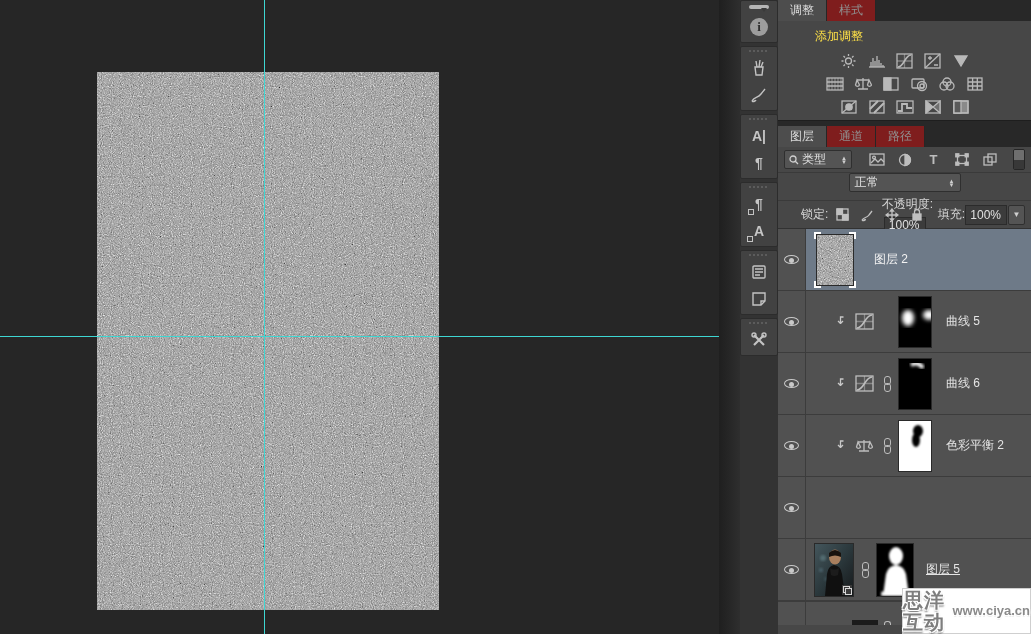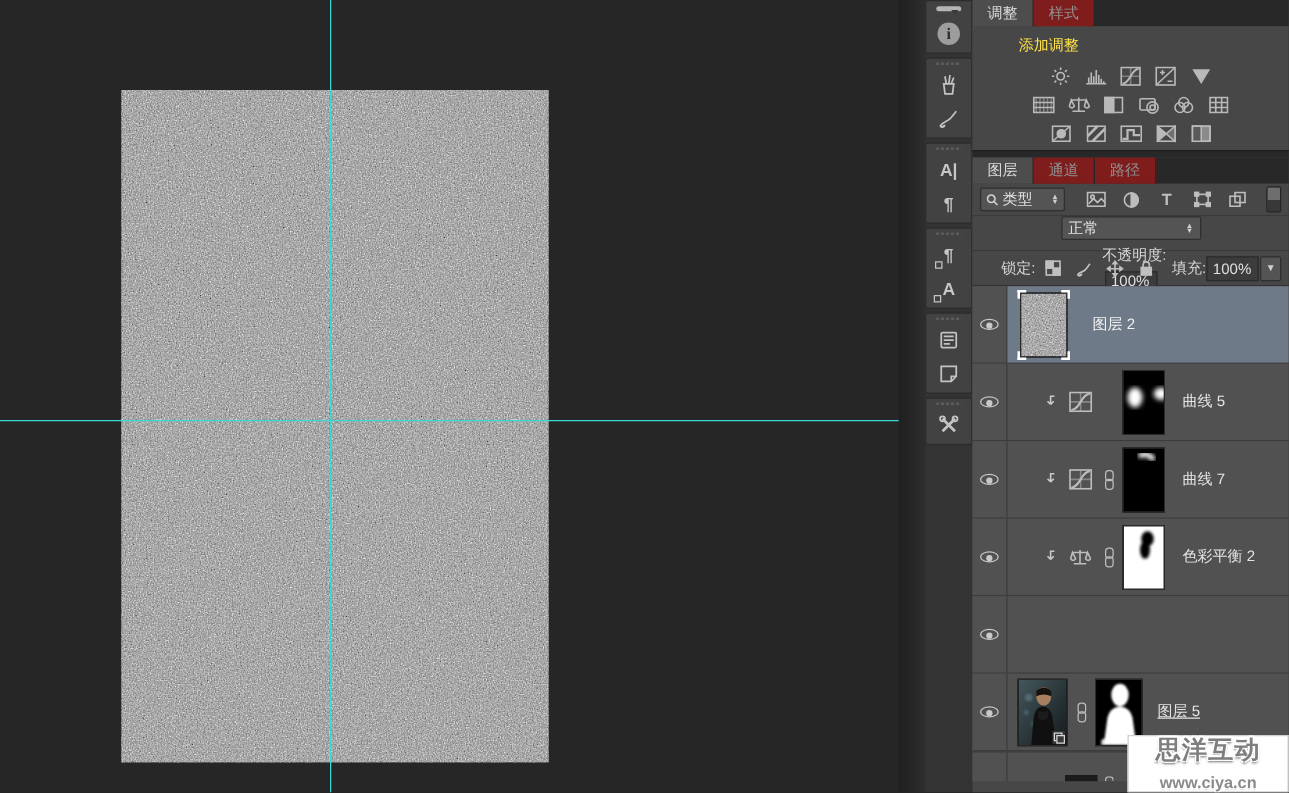--- a/index.html
+++ b/index.html
@@ -122,21 +122,21 @@
   .so-badge::before { content:""; position:absolute; left:1px; top:1px; width:5px; height:5px; border:1px solid #d6d6d6; }
   .so-badge::after  { content:""; position:absolute; right:0px; bottom:0px; width:5px; height:5px; border:1px solid #d6d6d6; background:#3a3a3a; }
 
   .partial-row { height:24px; background:#515151; border-top:1px solid #3c3c3c; position:relative; }
   .partial-row .eye-col { position:absolute; left:0; top:0; width:28px; height:100%; border-right:1px solid #3c3c3c; }
   .partial-thumb { position:absolute; left:74px; bottom:0; width:26px; height:5px; background:#1b1b1b; }
   .partial-chain { position:absolute; left:106px; bottom:0; width:7px; height:4px; border:1.5px solid #bdbdbd; border-bottom:none; border-radius:3px 3px 0 0; }
 
   
   .watermark { position:absolute; left:902px; top:588px; width:129px; height:46px; background:#ffffff;
-               z-index:20; display:flex; flex-direction:column; align-items:center; justify-content:space-between;
+               z-index:20; display:flex; flex-direction:row; align-items:center; justify-content:flex-start;
                border:1px solid #cfcfcf; }
   .wm-title { font-size:20px; font-weight:bold; color:#7e7e7e; letter-spacing:1px; line-height:22px;
               text-shadow:-1px -1px 0 #fff, 1px -1px 0 #fff, -1px 1px 0 #fff, 1px 1px 0 #fff, 0 2px 2px #555; }
   .wm-url { font-size:13px; font-weight:bold; color:#8a8a8a; line-height:14px;
             text-shadow:-1px -1px 0 #fff, 1px -1px 0 #fff, -1px 1px 0 #fff, 1px 1px 0 #fff, 0 1px 1px #555; }
 </style>
 </head>
 <body>
 
 <div class="app">
@@ -549,21 +549,21 @@
             <svg width="32" height="50" viewBox="0 0 32 50">
               <defs>
                   <filter id="blurB">
                     <feGaussianBlur stdDeviation="1.6"></feGaussianBlur>
                   </filter>
                 </defs>
               <rect width="32" height="50" fill="#000"></rect>
               <path d="M12 6 Q19 2 24 9" stroke="#fff" stroke-width="4" fill="none" filter="url(#blurB)"></path>
             </svg>
           </span>
-          <span class="lname" style="margin-left:8px;">曲线 7</span>
+          <span class="lname" style="margin-left:8px;">曲线 6</span>
         </div>
       </div>
 
       <div class="lrow">
         <div class="eye-cell">
             <span class="eye-icon"></span>
           </div>
         <div class="row-body">
           <span class="clip-arrow" style="margin-left:22px;">
             <svg width="9" height="11" viewBox="0 0 9 11">

